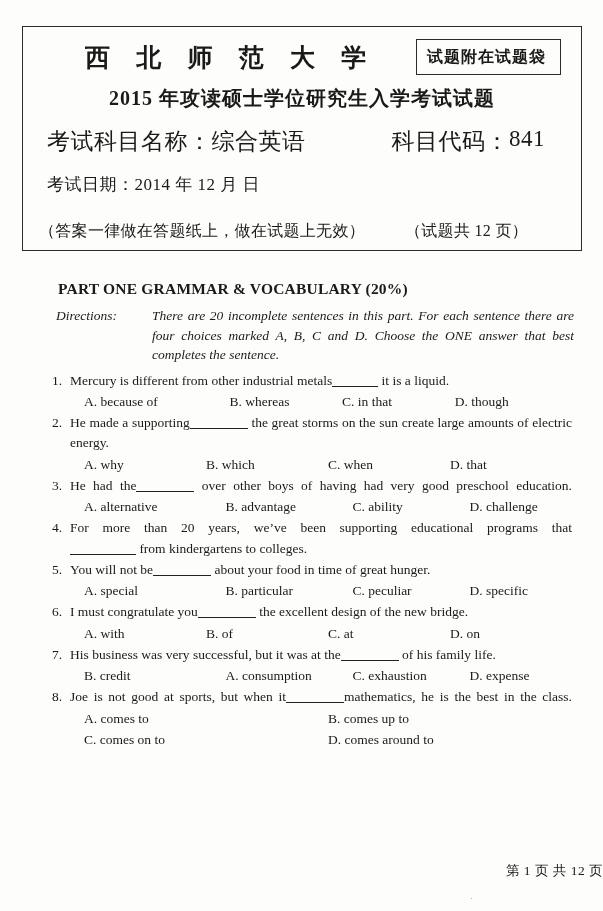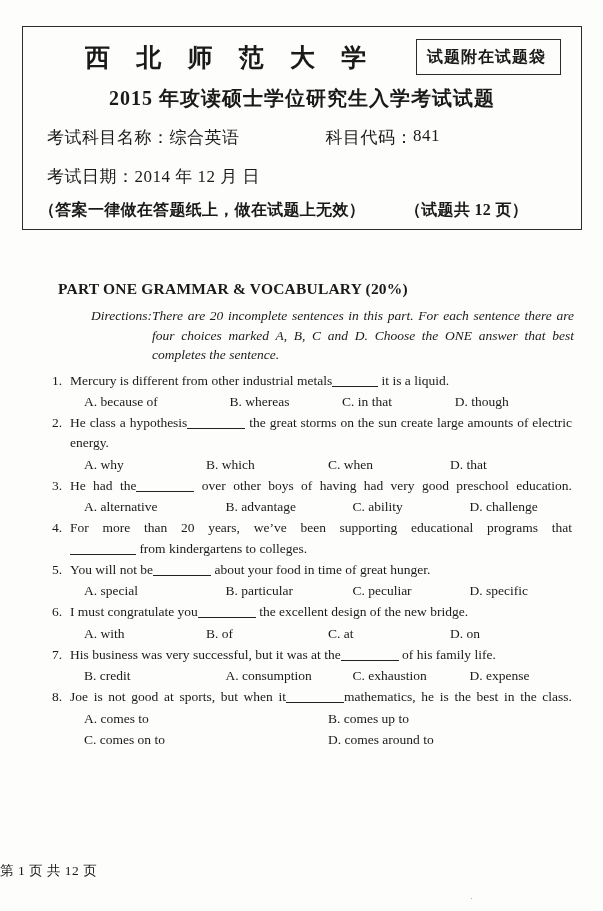--- a/index.html
+++ b/index.html
@@ -60,42 +60,41 @@
   .exam-title {
     text-align: center;
     font-size: 20px;
     font-weight: bold;
     letter-spacing: 1px;
     margin-top: 10px;
     white-space: nowrap;
   }
   .hdr-line {
     display: flex;
-    font-size: 17px;
+    font-size: 23px;
     margin-top: 14px;
     padding-left: 10px;
     letter-spacing: 0.5px;
   }
   .hdr-line .lbl { white-space: nowrap; }
   .hdr-line .gap-wide { display: inline-block; width: 86px; }
   .hdr-line2 {
     font-size: 17px;
     margin-top: 16px;
     padding-left: 10px;
     letter-spacing: 0.5px;
     white-space: nowrap;
   }
   .hdr-line3 {
     display: flex;
     font-size: 16px;
-    margin-top: 12px;
+    margin-top: 25px;
     padding-left: 2px;
     letter-spacing: 0.3px;
     white-space: nowrap;
-    font-weight: bold;
   }
   .hdr-line3 .right { margin-left: 40px; }
 
   
   .body-area {
     position: absolute;
     left: 22px;
     top: 262px;
     width: 560px;
   }
@@ -109,21 +108,20 @@
     display: flex;
     margin: 0 0 6px 34px;
     font-style: italic;
     font-size: 13.5px;
     line-height: 1.45;
   }
   .directions .dir-label {
     width: 96px;
     flex: none;
     font-style: italic;
-    text-align: right;
   }
   .directions .dir-text {
     flex: 1;
     text-align: justify;
     padding-right: 8px;
   }
 
   .q {
     display: flex;
     margin: 1px 0 0 18px;
@@ -159,21 +157,21 @@
   .opts.cols2 .opt { width: 50%; }
   .opts.tight .opt:nth-child(1) { width: 31%; }
   .opts.tight .opt:nth-child(2) { width: 24%; }
   .opts.tight .opt:nth-child(3) { width: 24%; }
 
   .footer {
     position: absolute;
     left: 0;
     top: 862px;
     width: 603px;
-    text-align: left;
+    text-align: right;
     font-size: 13.5px;
     letter-spacing: 0.5px;
   }
   .edge-mark {
     position: absolute;
     left: 470px;
     top: 893px;
     font-size: 9px;
     color: #8a8a8a;
   }
@@ -227,21 +225,21 @@
           <span class="opt">C. in that</span>
           <span class="opt">D. though</span>
         </div>
       </div>
     </div>
 
     <div class="q">
       <div class="num">2.</div>
       <div class="qbody">
         <div class="stem jus">
-          <span>He class a hypothesis</span><span class="blank-m"></span>
+          <span>He made a supporting</span><span class="blank-m"></span>
           <span>the great storms on the sun create large amounts of electric energy.</span>
         </div>
         <div class="opts cols4">
           <span class="opt">A. why</span>
           <span class="opt">B. which</span>
           <span class="opt">C. when</span>
           <span class="opt">D. that</span>
         </div>
       </div>
     </div>

